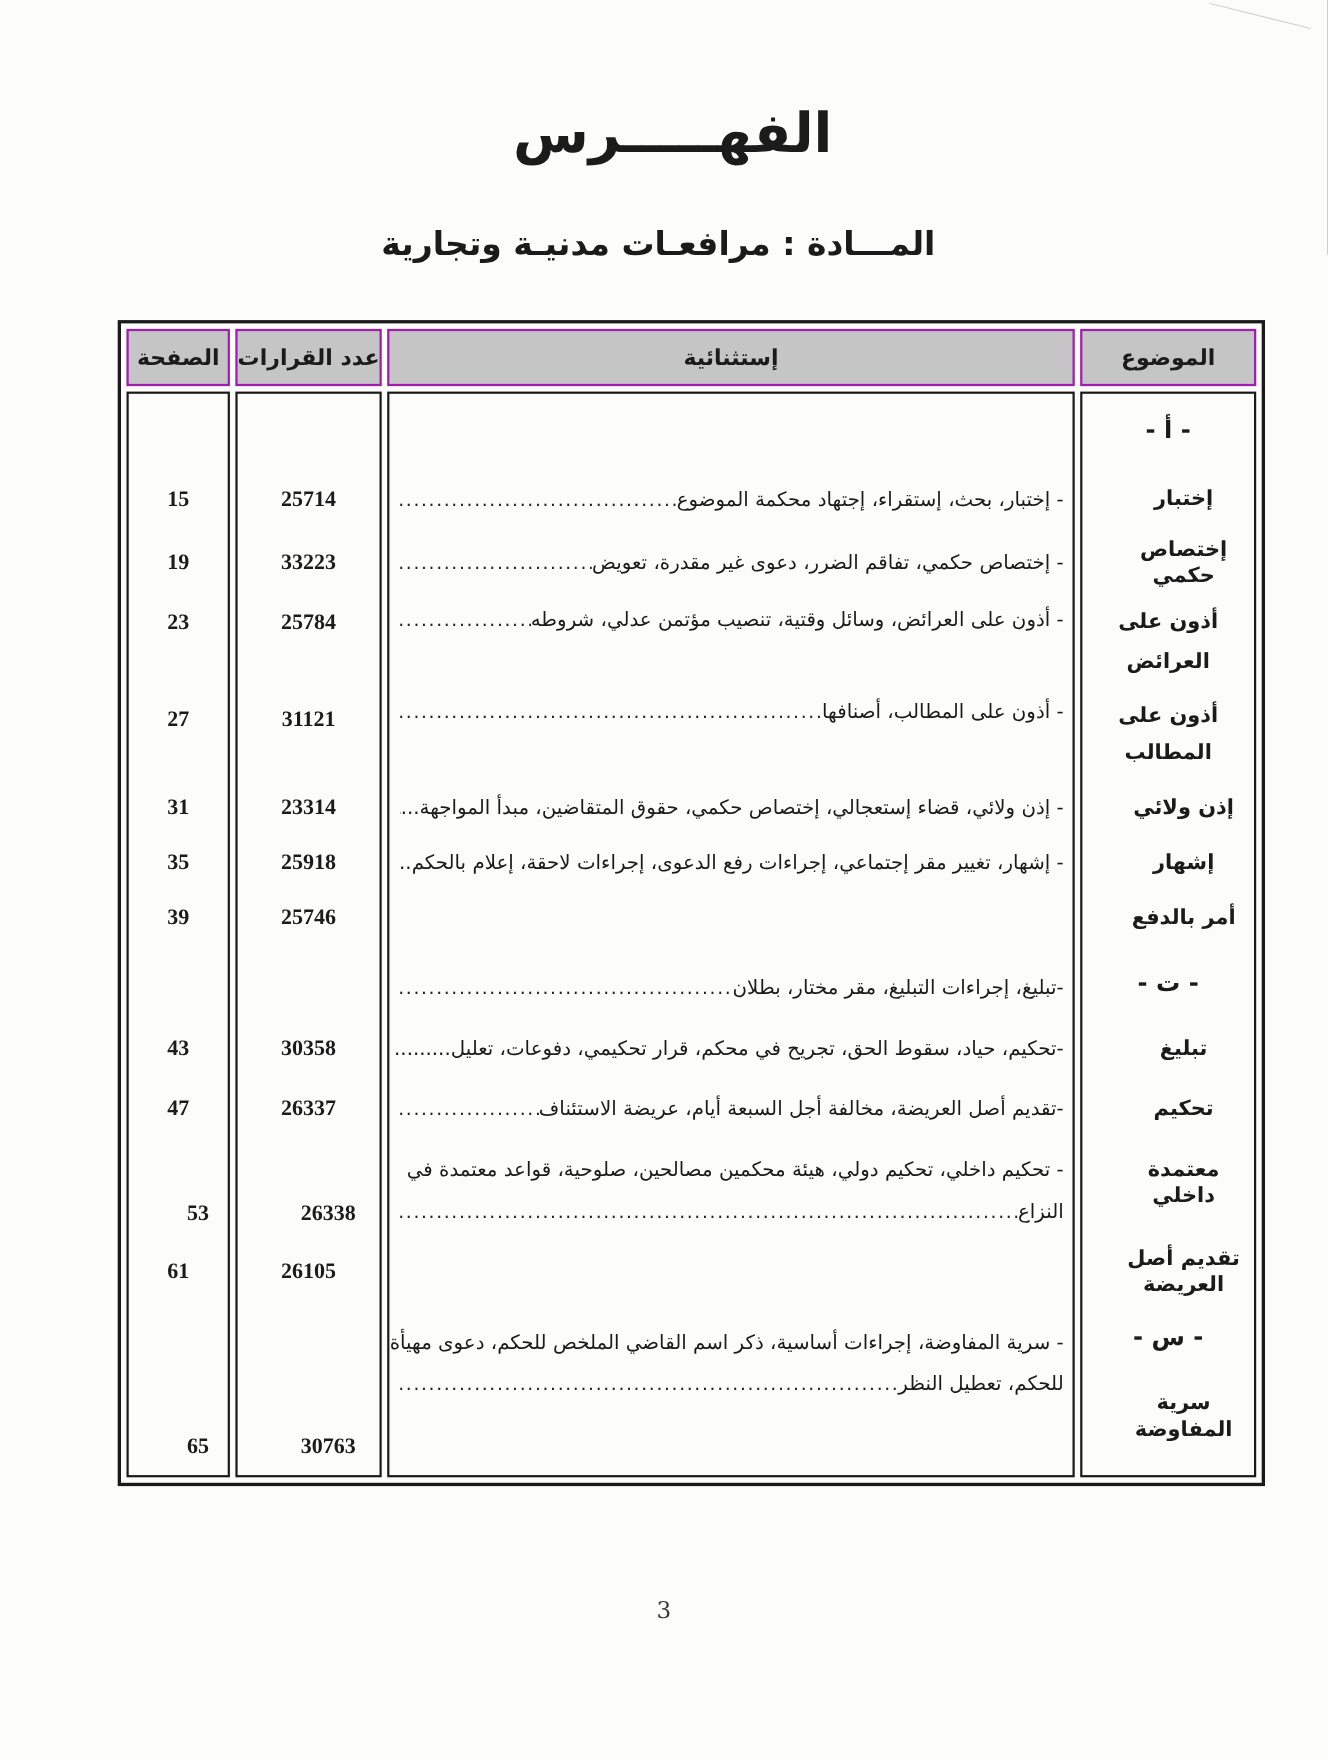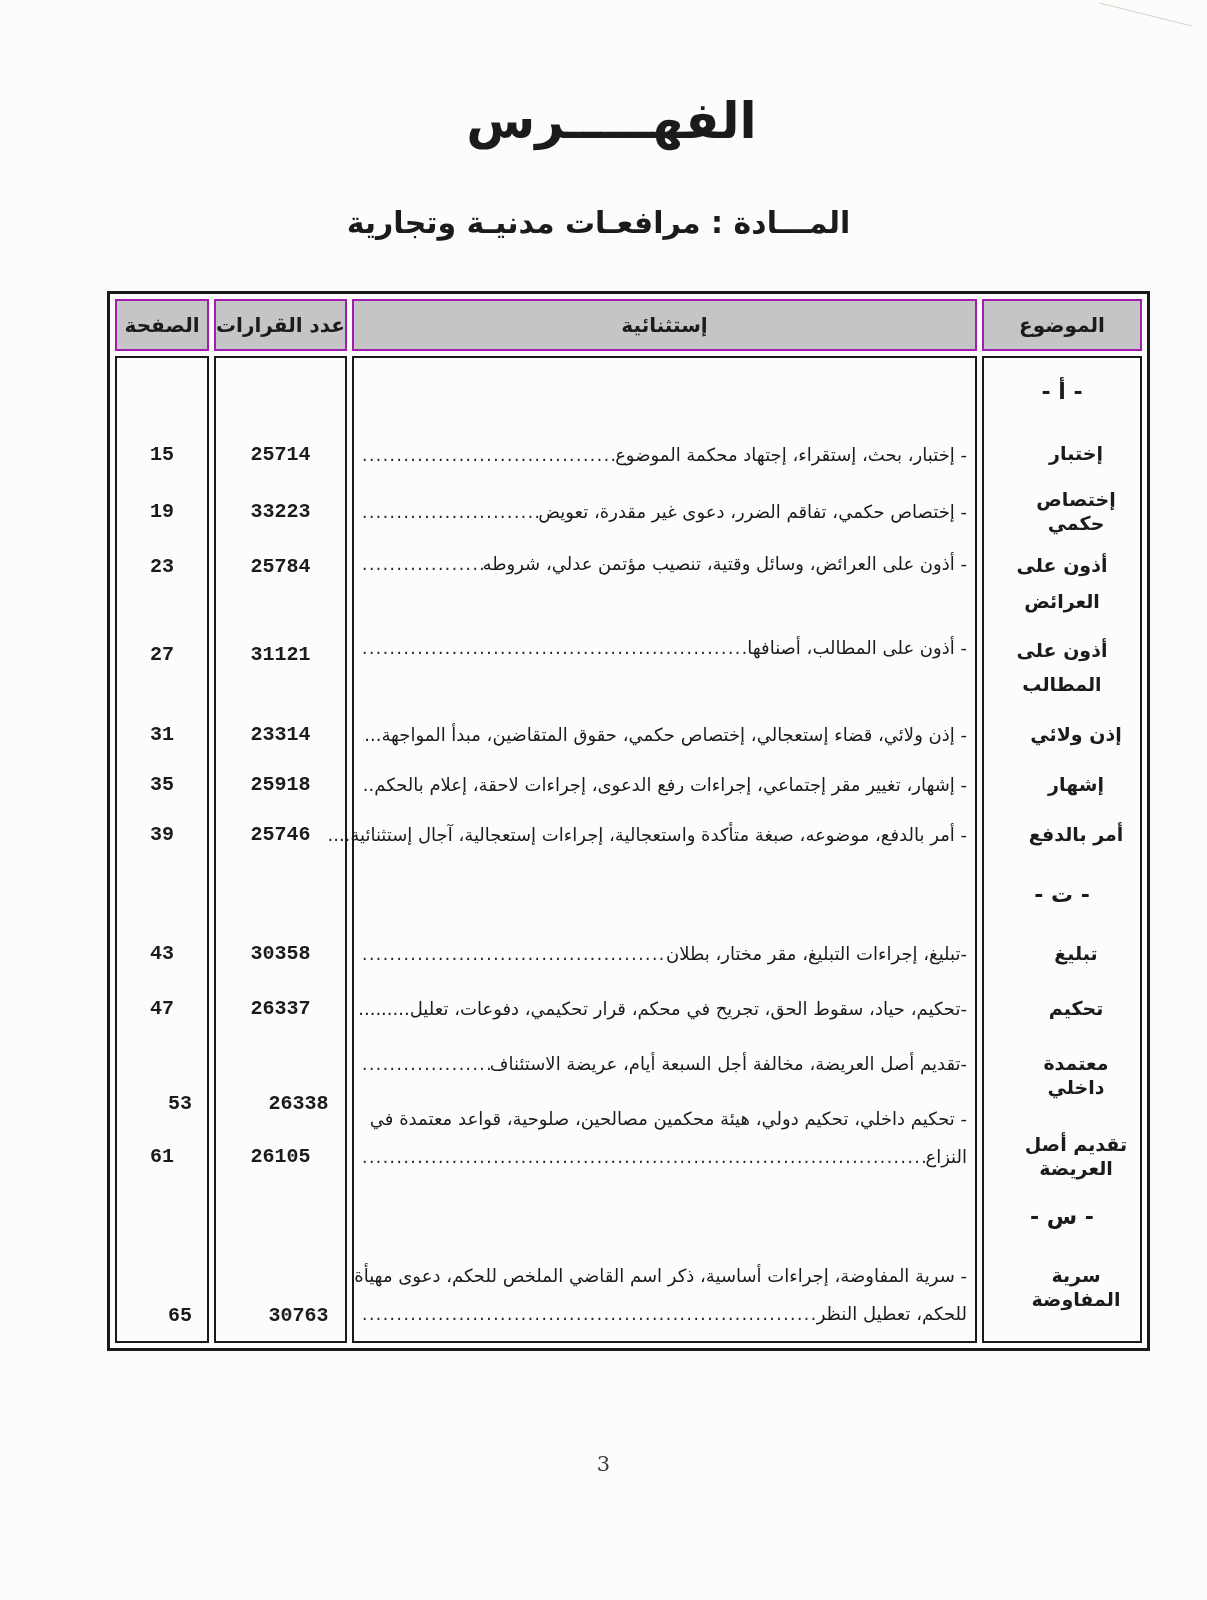--- a/index.html
+++ b/index.html
@@ -68,21 +68,21 @@
   .ktext { white-space:nowrap; font-size:18px; }
   .dots { flex:1 1 auto; min-width:0; overflow:hidden; white-space:nowrap;
           direction:ltr; text-align:left; }
   .dots::after {
     content:"......................................................................................................................................................................";
     font-size:17px; letter-spacing:1.5px; color:#222;
   }
 
   
   .num { align-items:center; justify-content:center;
-         font-family:Liberation Mono, monospace; font-size:20px; font-weight:700; }
+         font-family:Liberation Serif, serif; font-size:20px; font-weight:700; }
   .num.top { align-items:flex-start; padding-top:16px; }
   .num.bot { align-items:flex-end; padding-bottom:14px;padding-left:36px; }
 </style>
 </head>
 <body>
 
 <div class="page">
   <div class="artifact"></div>
 
   <div class="doc-title">الفهـــــرس</div>
@@ -151,26 +151,20 @@
         </div>
         <div class="slot r5 krow">
           <div class="kline">
               <span class="ktext">- إذن ولائي، قضاء إستعجالي، إختصاص حكمي، حقوق المتقاضين، مبدأ المواجهة...</span>
               <span class="dots"></span>
             </div>
         </div>
         <div class="slot r6 krow">
           <div class="kline">
               <span class="ktext">- إشهار، تغيير مقر إجتماعي، إجراءات رفع الدعوى، إجراءات لاحقة، إعلام بالحكم..</span>
-              <span class="dots"></span>
-            </div>
-        </div>
-        <div class="slot r7 krow">
-          <div class="kline">
-              <span class="ktext">- أمر بالدفع، موضوعه، صبغة متأكدة واستعجالية، إجراءات إستعجالية، آجال إستثنائية....</span>
               <span class="dots"></span>
             </div>
         </div>
         <div class="slot r8 krow"></div>
         <div class="slot r9 krow">
           <div class="kline">
               <span class="ktext">-تبليغ، إجراءات التبليغ، مقر مختار، بطلان</span>
               <span class="dots"></span>
             </div>
         </div>

